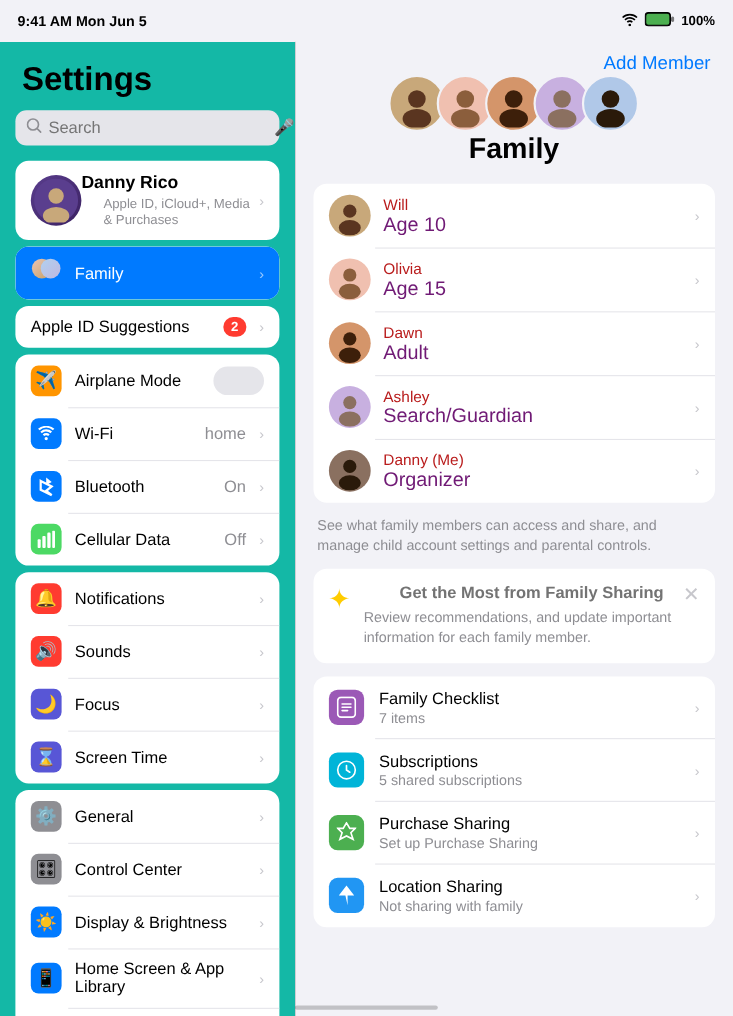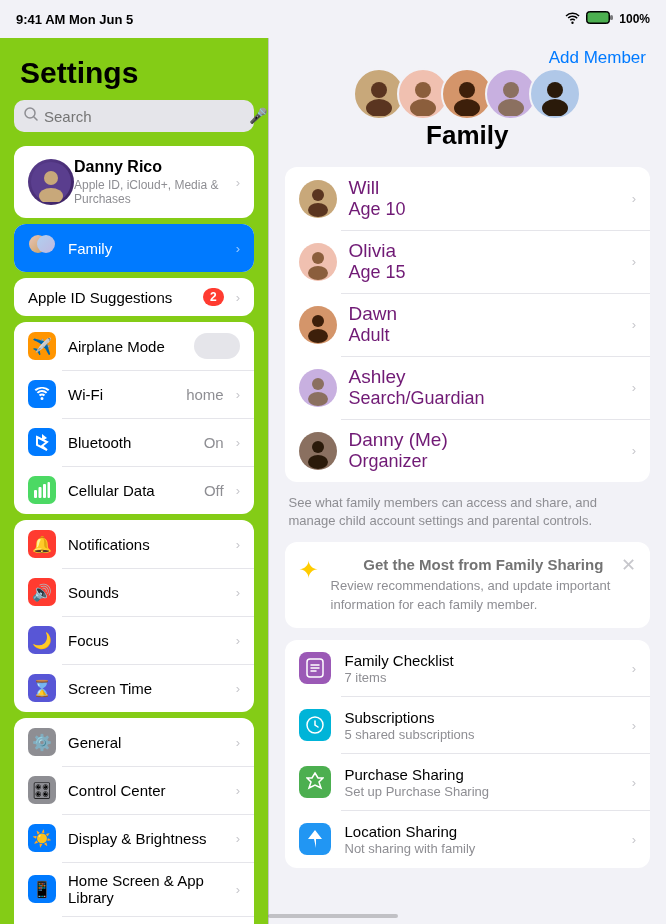--- a/index.html
+++ b/index.html
@@ -38,21 +38,21 @@
     
     .layout {
       display: flex;
       height: 924px;
       padding-top: 38px;
     }
 
     
     .sidebar {
       width: 268px;
-      background: #84cc16;
+      background: #14b8a6;
       overflow-y: auto;
       flex-shrink: 0;
       padding: 10px 0;
     }
 
     .sidebar-title {
       font-size: 30px;
       font-weight: 700;
       color: #000;
       padding: 8px 20px 10px;
@@ -105,20 +105,21 @@
     }
     .user-info-name {
       font-size: 16px;
       font-weight: 600;
       color: #000;
     }
     .user-info-sub {
       font-size: 12px;
       color: #8e8e93;
       margin-top: 2px;
+      margin-left: 20px;
     }
 
     
     .sidebar-section {
       margin: 6px 14px;
       background: #fff;
       border-radius: 12px;
       overflow: hidden;
     }
 
@@ -280,23 +281,23 @@
       height: 38px;
       border-radius: 50%;
       display: flex;
       align-items: center;
       justify-content: center;
       font-size: 20px;
       flex-shrink: 0;
     }
     .member-info { flex: 1; }
     .member-name {
-      font-size: 19px;
+      font-size: 14px;
       font-weight: 500;
-      color: #701a75;
+      color: #b91c1c;
     }
     .member-role {
       font-size: 18px;
       color: #701a75;
     }
     .member-chevron {
       color: #c7c7cc;
       font-size: 13px;
     }
 

